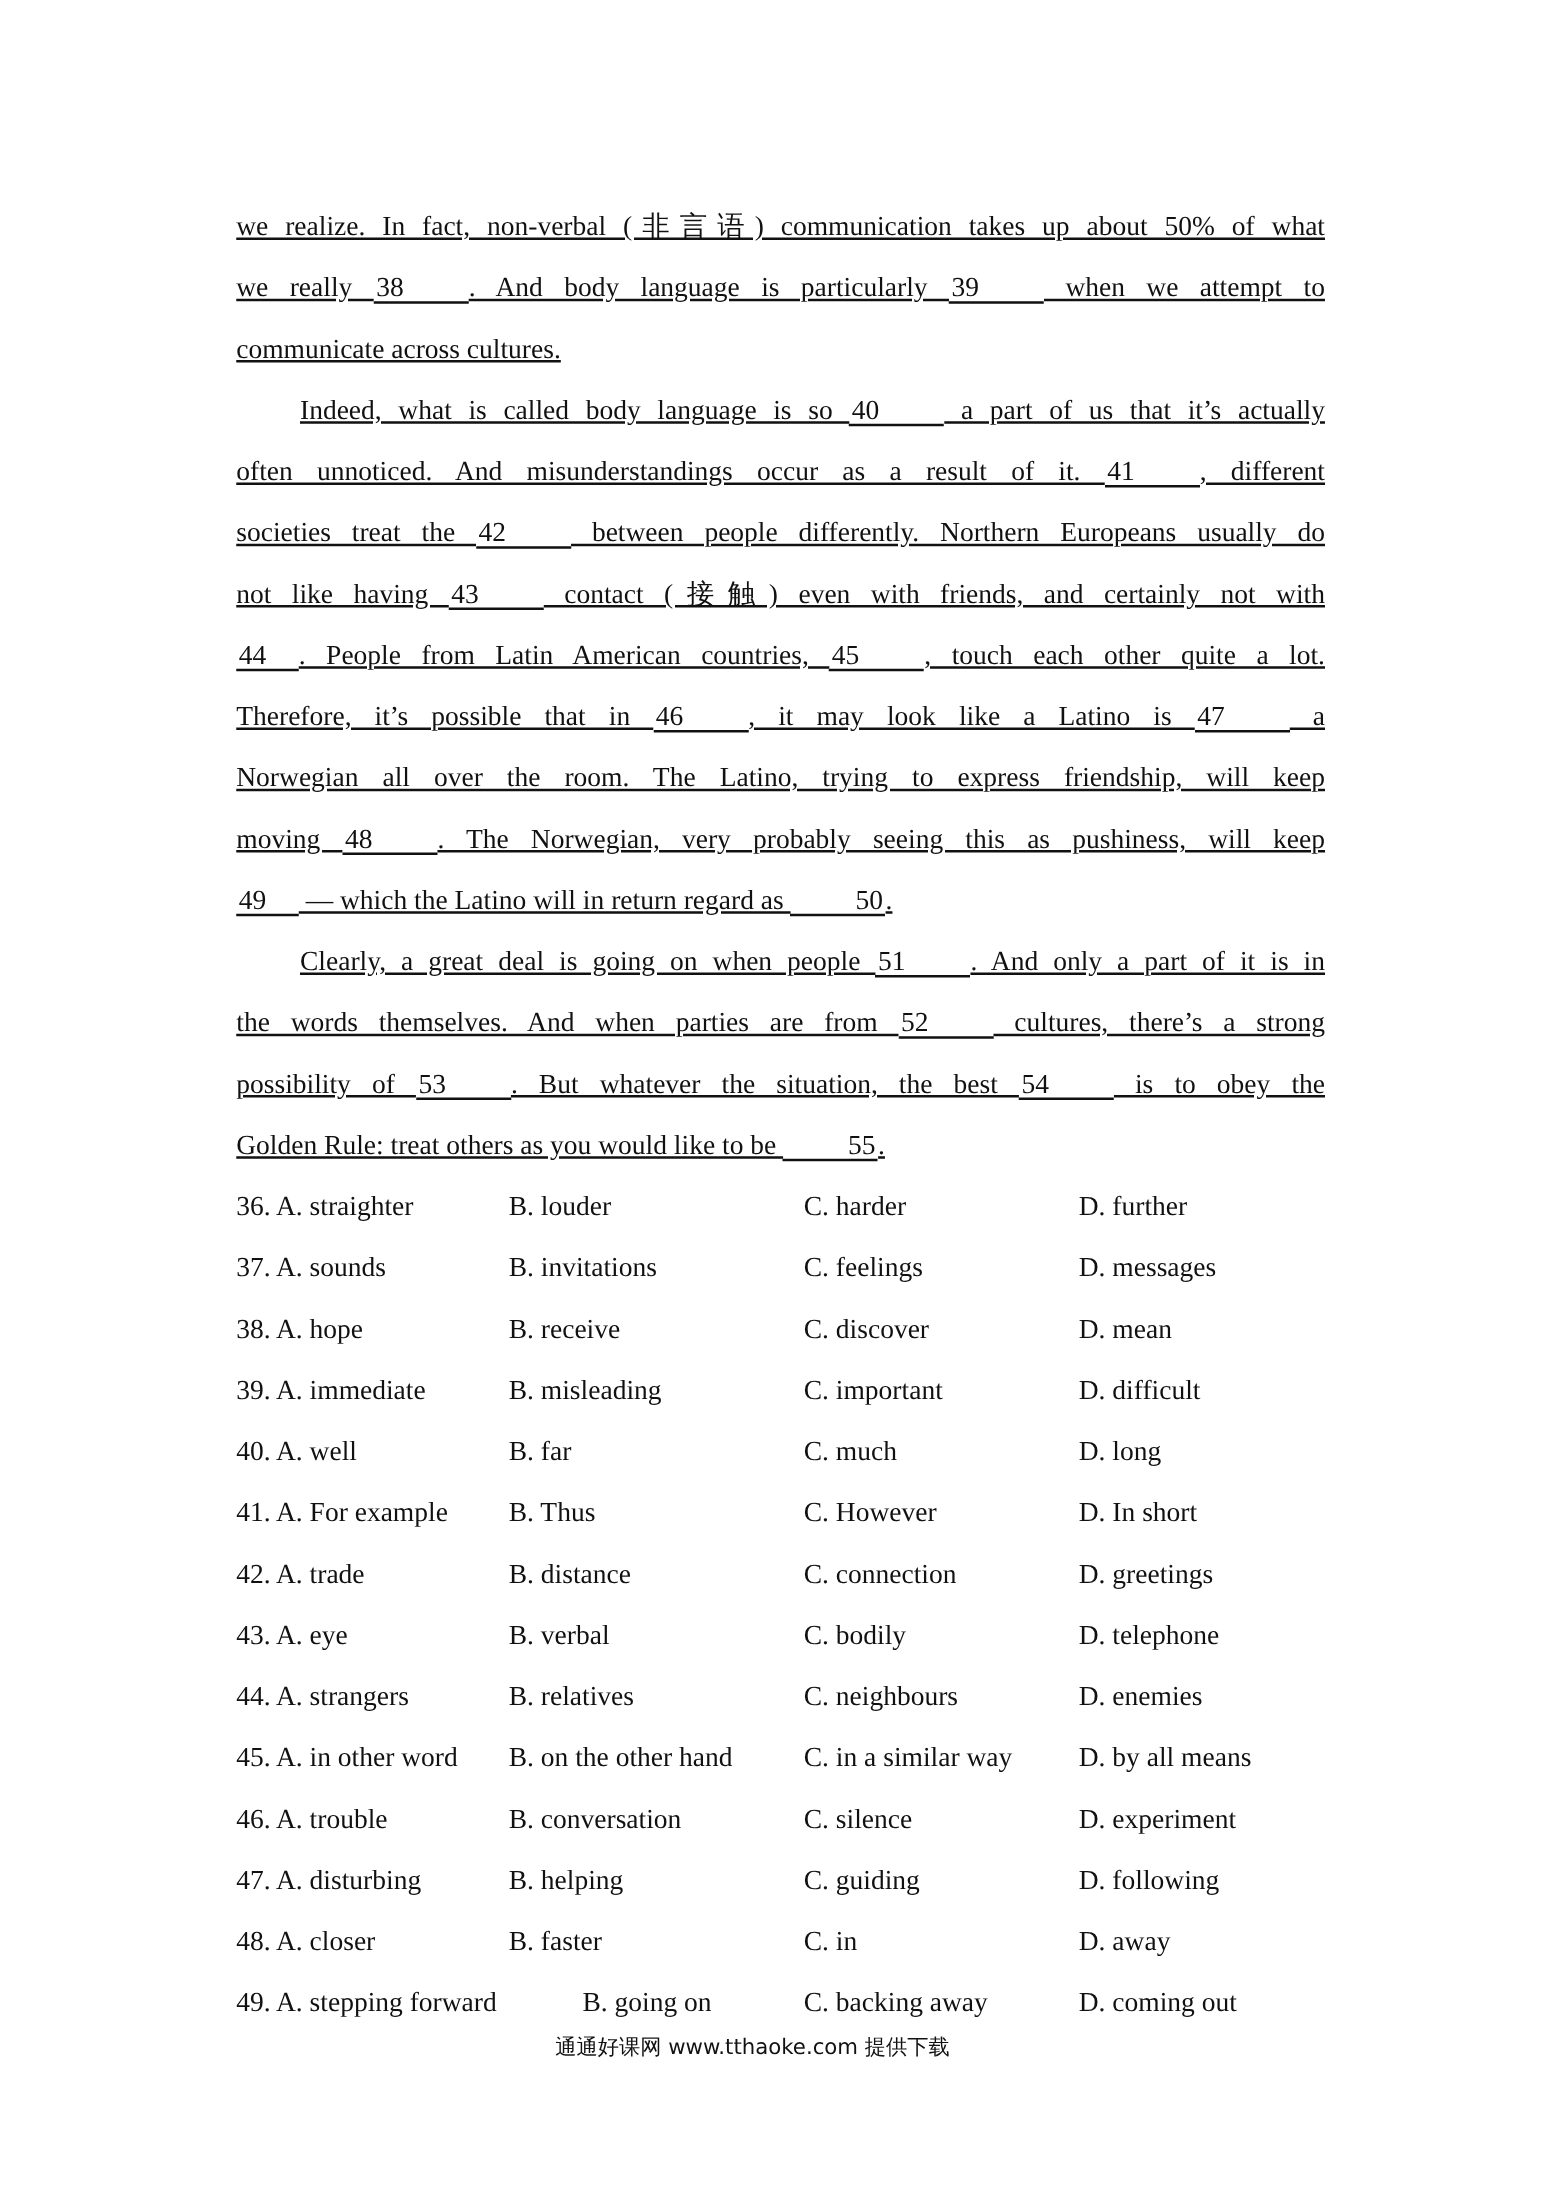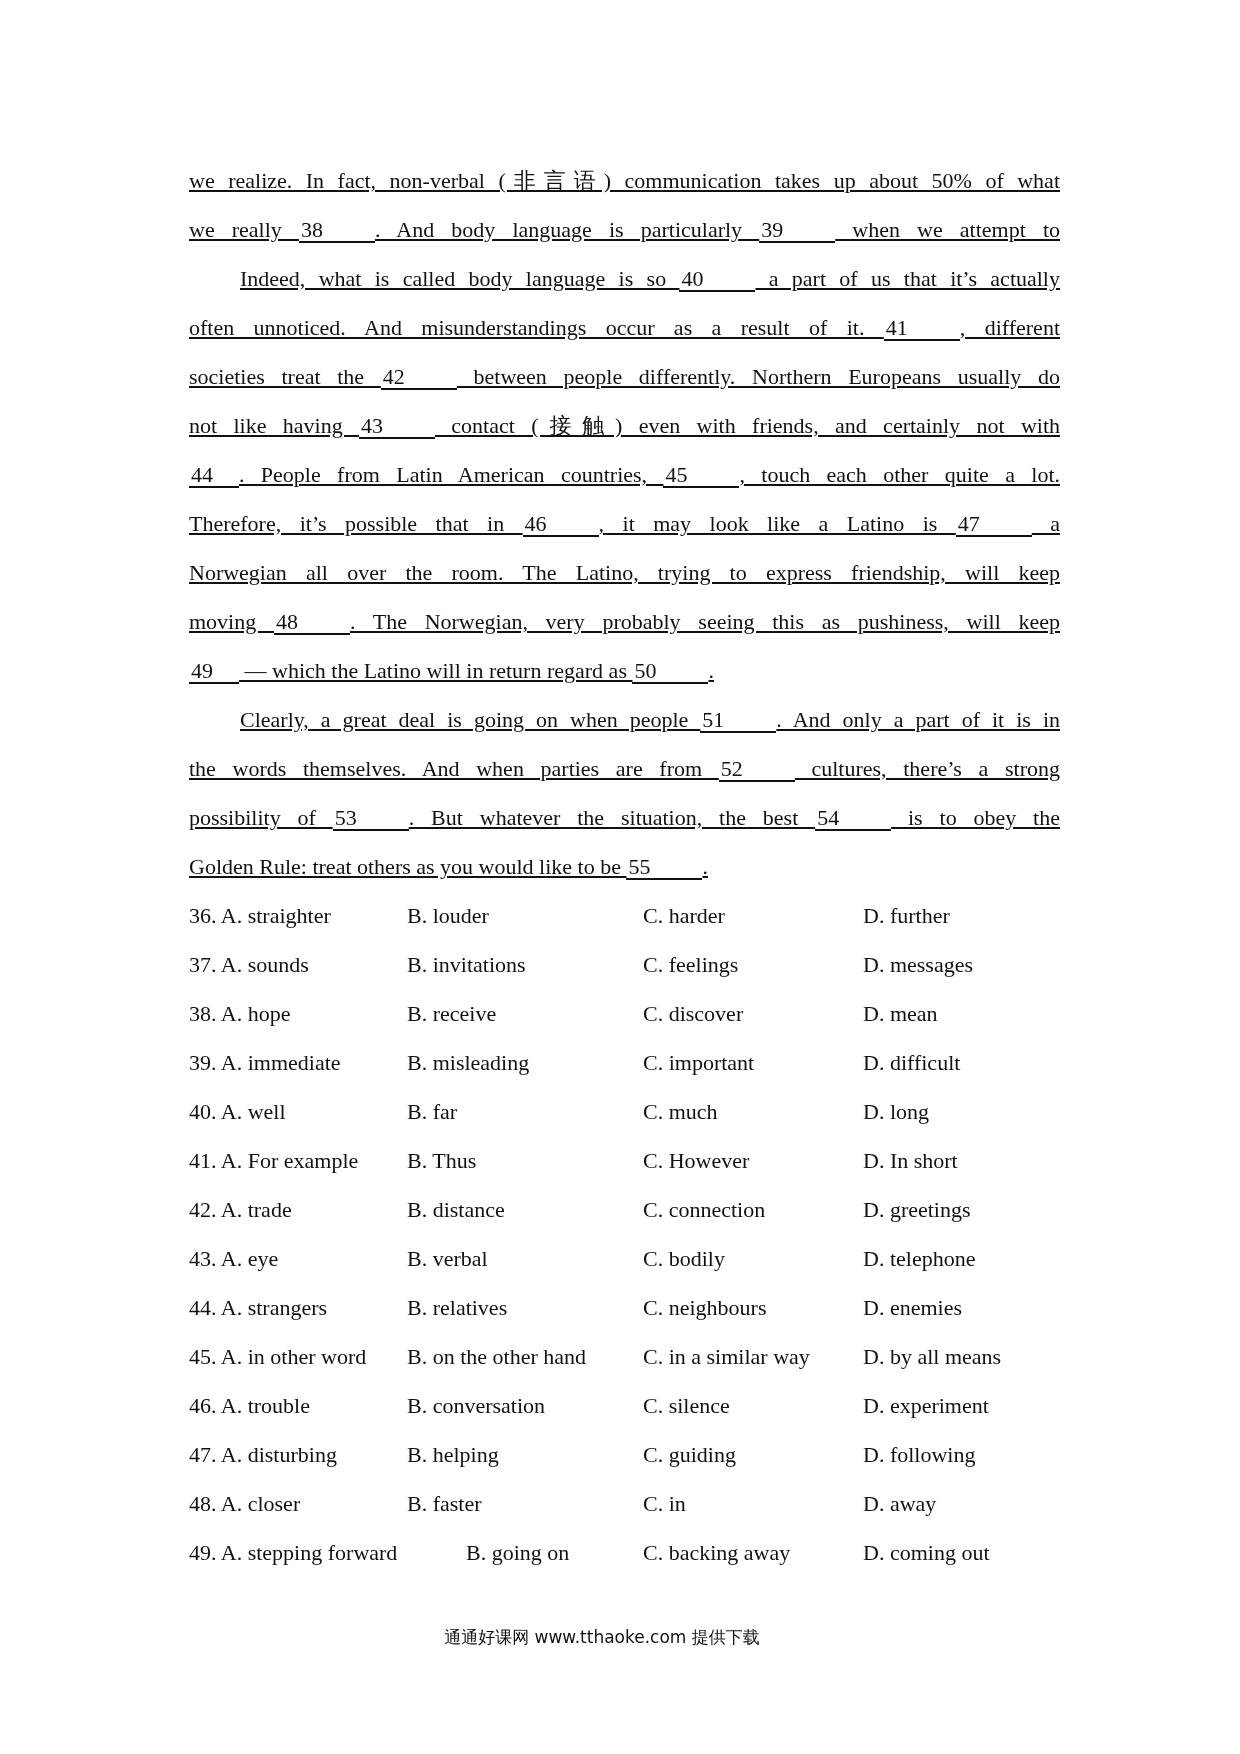--- a/index.html
+++ b/index.html
@@ -3,37 +3,38 @@
 <meta charset="utf-8">
 <style>
   html, body { margin:0; padding:0; background:#ffffff; }
   body { width:1240px; height:1754px; position:relative; overflow:hidden;
          font-family:"Liberation Serif", "DejaVu Serif", serif; color:#111; }
   .page { position:absolute; left:189px; top:156px; width:871px;text-decoration:underline; }
   .line { height:49px; line-height:49px; font-size:22px; white-space:nowrap; }
   .just { text-align:justify; text-align-last:justify; }
   .indent { padding-left:51px; }
   .blank { display:inline-block; border-bottom:2px solid #111; line-height:22px;
-           text-align:left; padding:0 2px; }
+           text-align:right; padding:0 2px; }
   .b-std { width:72px; }
   .b-short { width:46px; text-align:left; }
   .opt-row { height:49px; line-height:49px; font-size:22px; position:relative; white-space:nowrap; }
   .opt { position:absolute; top:0; }
   .ca { left:0;text-align:right; } .cb { left:218px; } .cc { left:454px; } .cd { left:674px; }
   .cb-shift { left:277px; }
   .footer { position:absolute; top:1626px; left:0; width:1204px; text-align:center;
             font-family:"DejaVu Sans", sans-serif; font-size:17px; color:#111; }
 </style>
 </head>
 <body>
 
 <div class="page">
   <div id="passage">
       <div class="line just"><span>we realize. In fact, non-verbal (非言语) communication takes up about 50% of what</span></div>
       <div class="line just"><span>we really </span><span class="blank b-std">38</span><span>. And body language is particularly </span><span class="blank b-std">39</span><span> when we attempt to</span></div>
+      <div class="line"><span>communicate across cultures.</span></div>
       <div class="line just indent"><span>Indeed, what is called body language is so </span><span class="blank b-std">40</span><span> a part of us that it’s actually</span></div>
       <div class="line just"><span>often unnoticed. And misunderstandings occur as a result of it. </span><span class="blank b-std">41</span><span>, different</span></div>
       <div class="line just"><span>societies treat the </span><span class="blank b-std">42</span><span> between people differently. Northern Europeans usually do</span></div>
       <div class="line just"><span>not like having </span><span class="blank b-std">43</span><span> contact (接触) even with friends, and certainly not with</span></div>
       <div class="line just"><span></span><span class="blank b-short">44</span><span>. People from Latin American countries, </span><span class="blank b-std">45</span><span>, touch each other quite a lot.</span></div>
       <div class="line just"><span>Therefore, it’s possible that in </span><span class="blank b-std">46</span><span>, it may look like a Latino is </span><span class="blank b-std">47</span><span> a</span></div>
       <div class="line just"><span>Norwegian all over the room. The Latino, trying to express friendship, will keep</span></div>
       <div class="line just"><span>moving </span><span class="blank b-std">48</span><span>. The Norwegian, very probably seeing this as pushiness, will keep</span></div>
       <div class="line"><span></span><span class="blank b-short">49</span><span> — which the Latino will in return regard as </span><span class="blank b-std">50</span><span>.</span></div>
       <div class="line just indent"><span>Clearly, a great deal is going on when people </span><span class="blank b-std">51</span><span>. And only a part of it is in</span></div>

